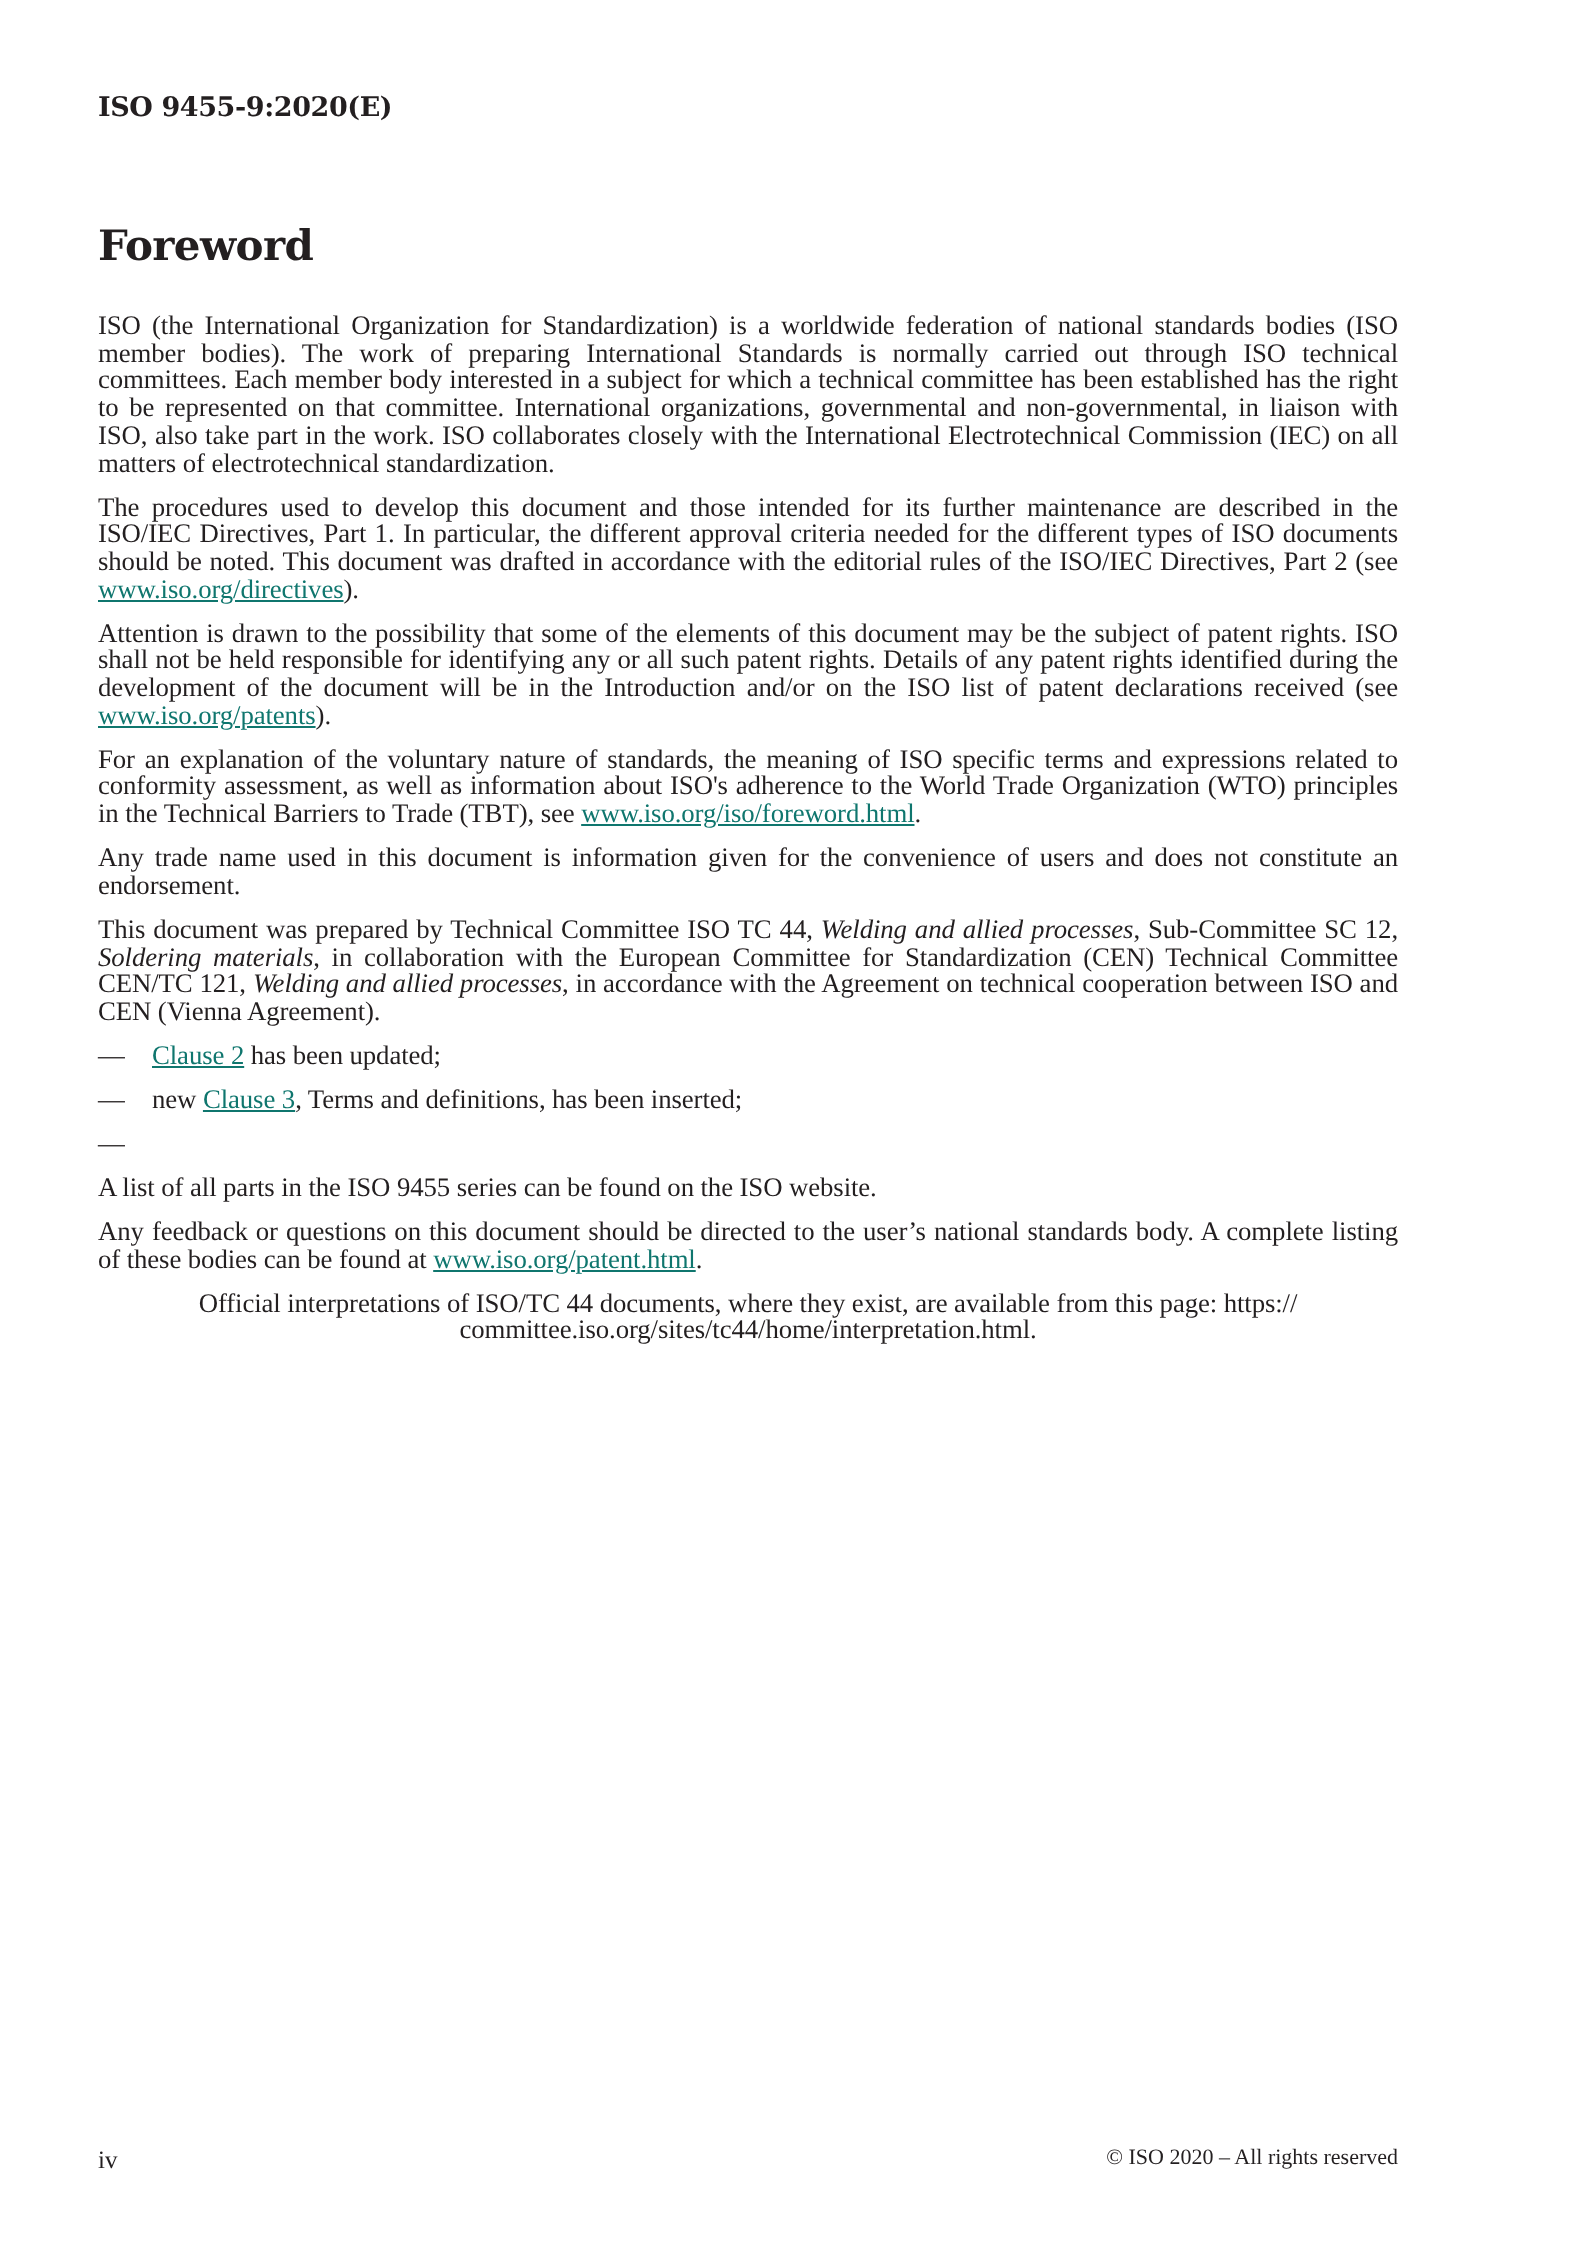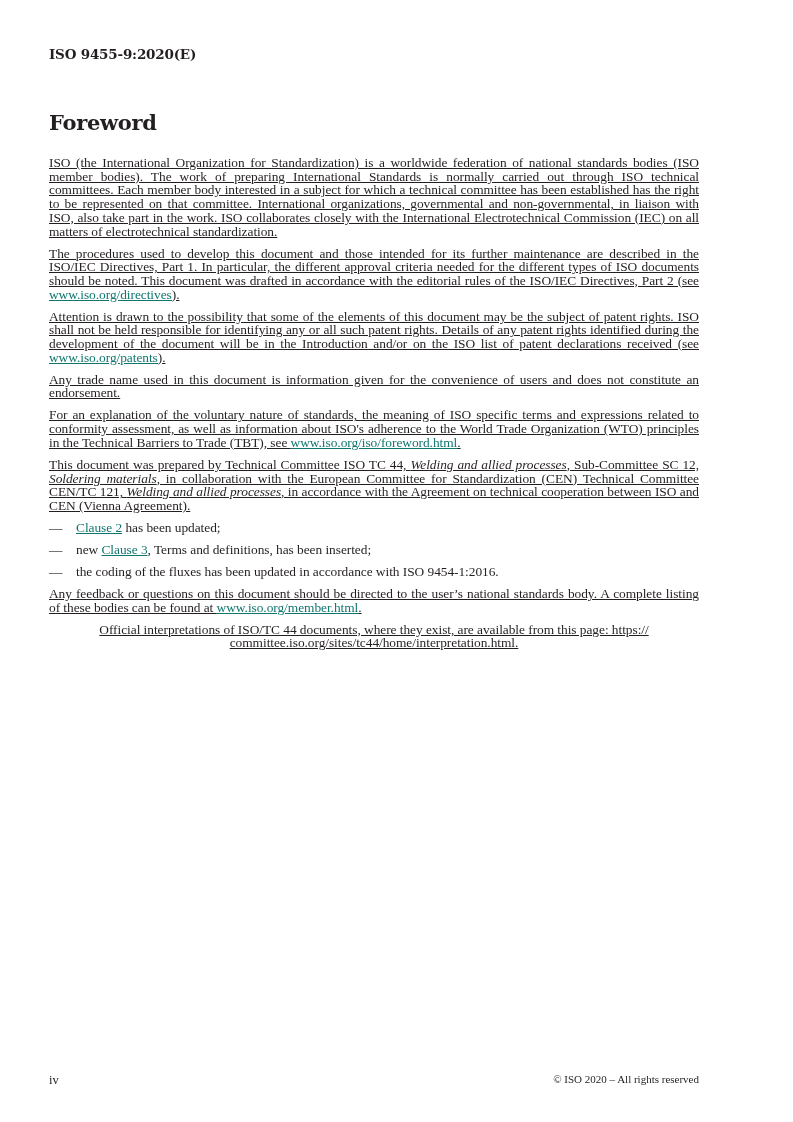--- a/index.html
+++ b/index.html
@@ -16,21 +16,21 @@
   .title {
     position: absolute; left: 49px; top: 110px; margin: 0;
     font-family: "DejaVu Serif", serif; font-weight: bold; font-size: 21px;
     letter-spacing: -0.3px;
   }
   .content {
     position: absolute; left: 49px; top: 156px; width: 650px;
     font-family: "Liberation Serif", serif; font-size: 13.4px; line-height: 13.7px;
     text-align: justify; letter-spacing: -0.05px;
   }
-  .content p { margin: 0 0 8.3px 0; text-decoration: underline; }
+  .content p { margin: 0 0 8.3px 0; }
   a.link { color: #0f766e; text-decoration: underline; }
   .dash-item { display: flex; margin: 0 0 8.3px 0; text-align: left; }
   .dash { width: 27px; flex: none; }
   .footer-left {
     position: absolute; left: 49px; top: 1073px;
     font-family: "Liberation Serif", serif; font-size: 12.5px;
   }
   .footer-right {
     position: absolute; right: 94px; top: 1073px;
     font-family: "Liberation Serif", serif; font-size: 11px;
@@ -43,41 +43,41 @@
 
 <h1 class="title">Foreword</h1>
 
 <div class="content">
   <p>ISO (the International Organization for Standardization) is a worldwide federation of national standards bodies (ISO member bodies). The work of preparing International Standards is normally carried out through ISO technical committees. Each member body interested in a subject for which a technical committee has been established has the right to be represented on that committee. International organizations, governmental and non-governmental, in liaison with ISO, also take part in the work. ISO collaborates closely with the International Electrotechnical Commission (IEC) on all matters of electrotechnical standardization.</p>
 
   <p><span>The procedures used to develop this document and those intended for its further maintenance are described in the ISO/IEC Directives, Part 1. In particular, the different approval criteria needed for the different types of ISO documents should be noted. This document was drafted in accordance with the editorial rules of the ISO/IEC Directives, Part 2 (see </span><a class="link" href="#">www.iso.org/directives</a><span>).</span></p>
 
   <p><span>Attention is drawn to the possibility that some of the elements of this document may be the subject of patent rights. ISO shall not be held responsible for identifying any or all such patent rights. Details of any patent rights identified during the development of the document will be in the Introduction and/or on the ISO list of patent declarations received (see </span><a class="link" href="#">www.iso.org/patents</a><span>).</span></p>
 
+  <p><span>For an explanation of the voluntary nature of standards, the meaning of ISO specific terms and expressions related to conformity assessment, as well as information about ISO's adherence to the World Trade Organization (WTO) principles in the Technical Barriers to Trade (TBT), see </span><a class="link" href="#">www.iso.org/iso/foreword.html</a><span>.</span></p>
+
   <p>Any trade name used in this document is information given for the convenience of users and does not constitute an endorsement.</p>
-
-  <p><span>For an explanation of the voluntary nature of standards, the meaning of ISO specific terms and expressions related to conformity assessment, as well as information about ISO's adherence to the World Trade Organization (WTO) principles in the Technical Barriers to Trade (TBT), see </span><a class="link" href="#">www.iso.org/iso/foreword.html</a><span>.</span></p>
 
   <p><span>This document was prepared by Technical Committee ISO TC 44, </span><i>Welding and allied processes</i><span>, Sub-Committee SC 12, </span><i>Soldering materials</i><span>, in collaboration with the European Committee for Standardization (CEN) Technical Committee CEN/TC 121, </span><i>Welding and allied processes</i><span>, in accordance with the Agreement on technical cooperation between ISO and CEN (Vienna Agreement).</span></p>
 
 
 
   <div class="dash-item">
     <span class="dash">—</span>
     <span><span></span><a class="link" href="#">Clause 2</a><span> has been updated;</span></span>
   </div>
   <div class="dash-item">
     <span class="dash">—</span>
     <span><span>new </span><a class="link" href="#">Clause 3</a><span>, Terms and definitions, has been inserted;</span></span>
   </div>
   <div class="dash-item">
     <span class="dash">—</span>
-    <span>the coding of the fluxes has been updated in accordance with ISO 9454-1:2016.</span>
   </div>
 
+  <p>A list of all parts in the ISO 9455 series can be found on the ISO website.</p>
 
-  <p><span>Any feedback or questions on this document should be directed to the user’s national standards body. A complete listing of these bodies can be found at </span><a class="link" href="#">www.iso.org/member.html</a><span>.</span></p>
+  <p><span>Any feedback or questions on this document should be directed to the user’s national standards body. A complete listing of these bodies can be found at </span><a class="link" href="#">www.iso.org/patent.html</a><span>.</span></p>
 
   <p style="text-align:center">Official interpretations of ISO/TC 44 documents, where they exist, are available from this page: https:// committee.iso.org/sites/tc44/home/interpretation.html.</p>
 </div>
 
 <div class="footer-left">iv</div>
 <div class="footer-right">© ISO 2020 – All rights reserved</div>
 
 </body></html>

